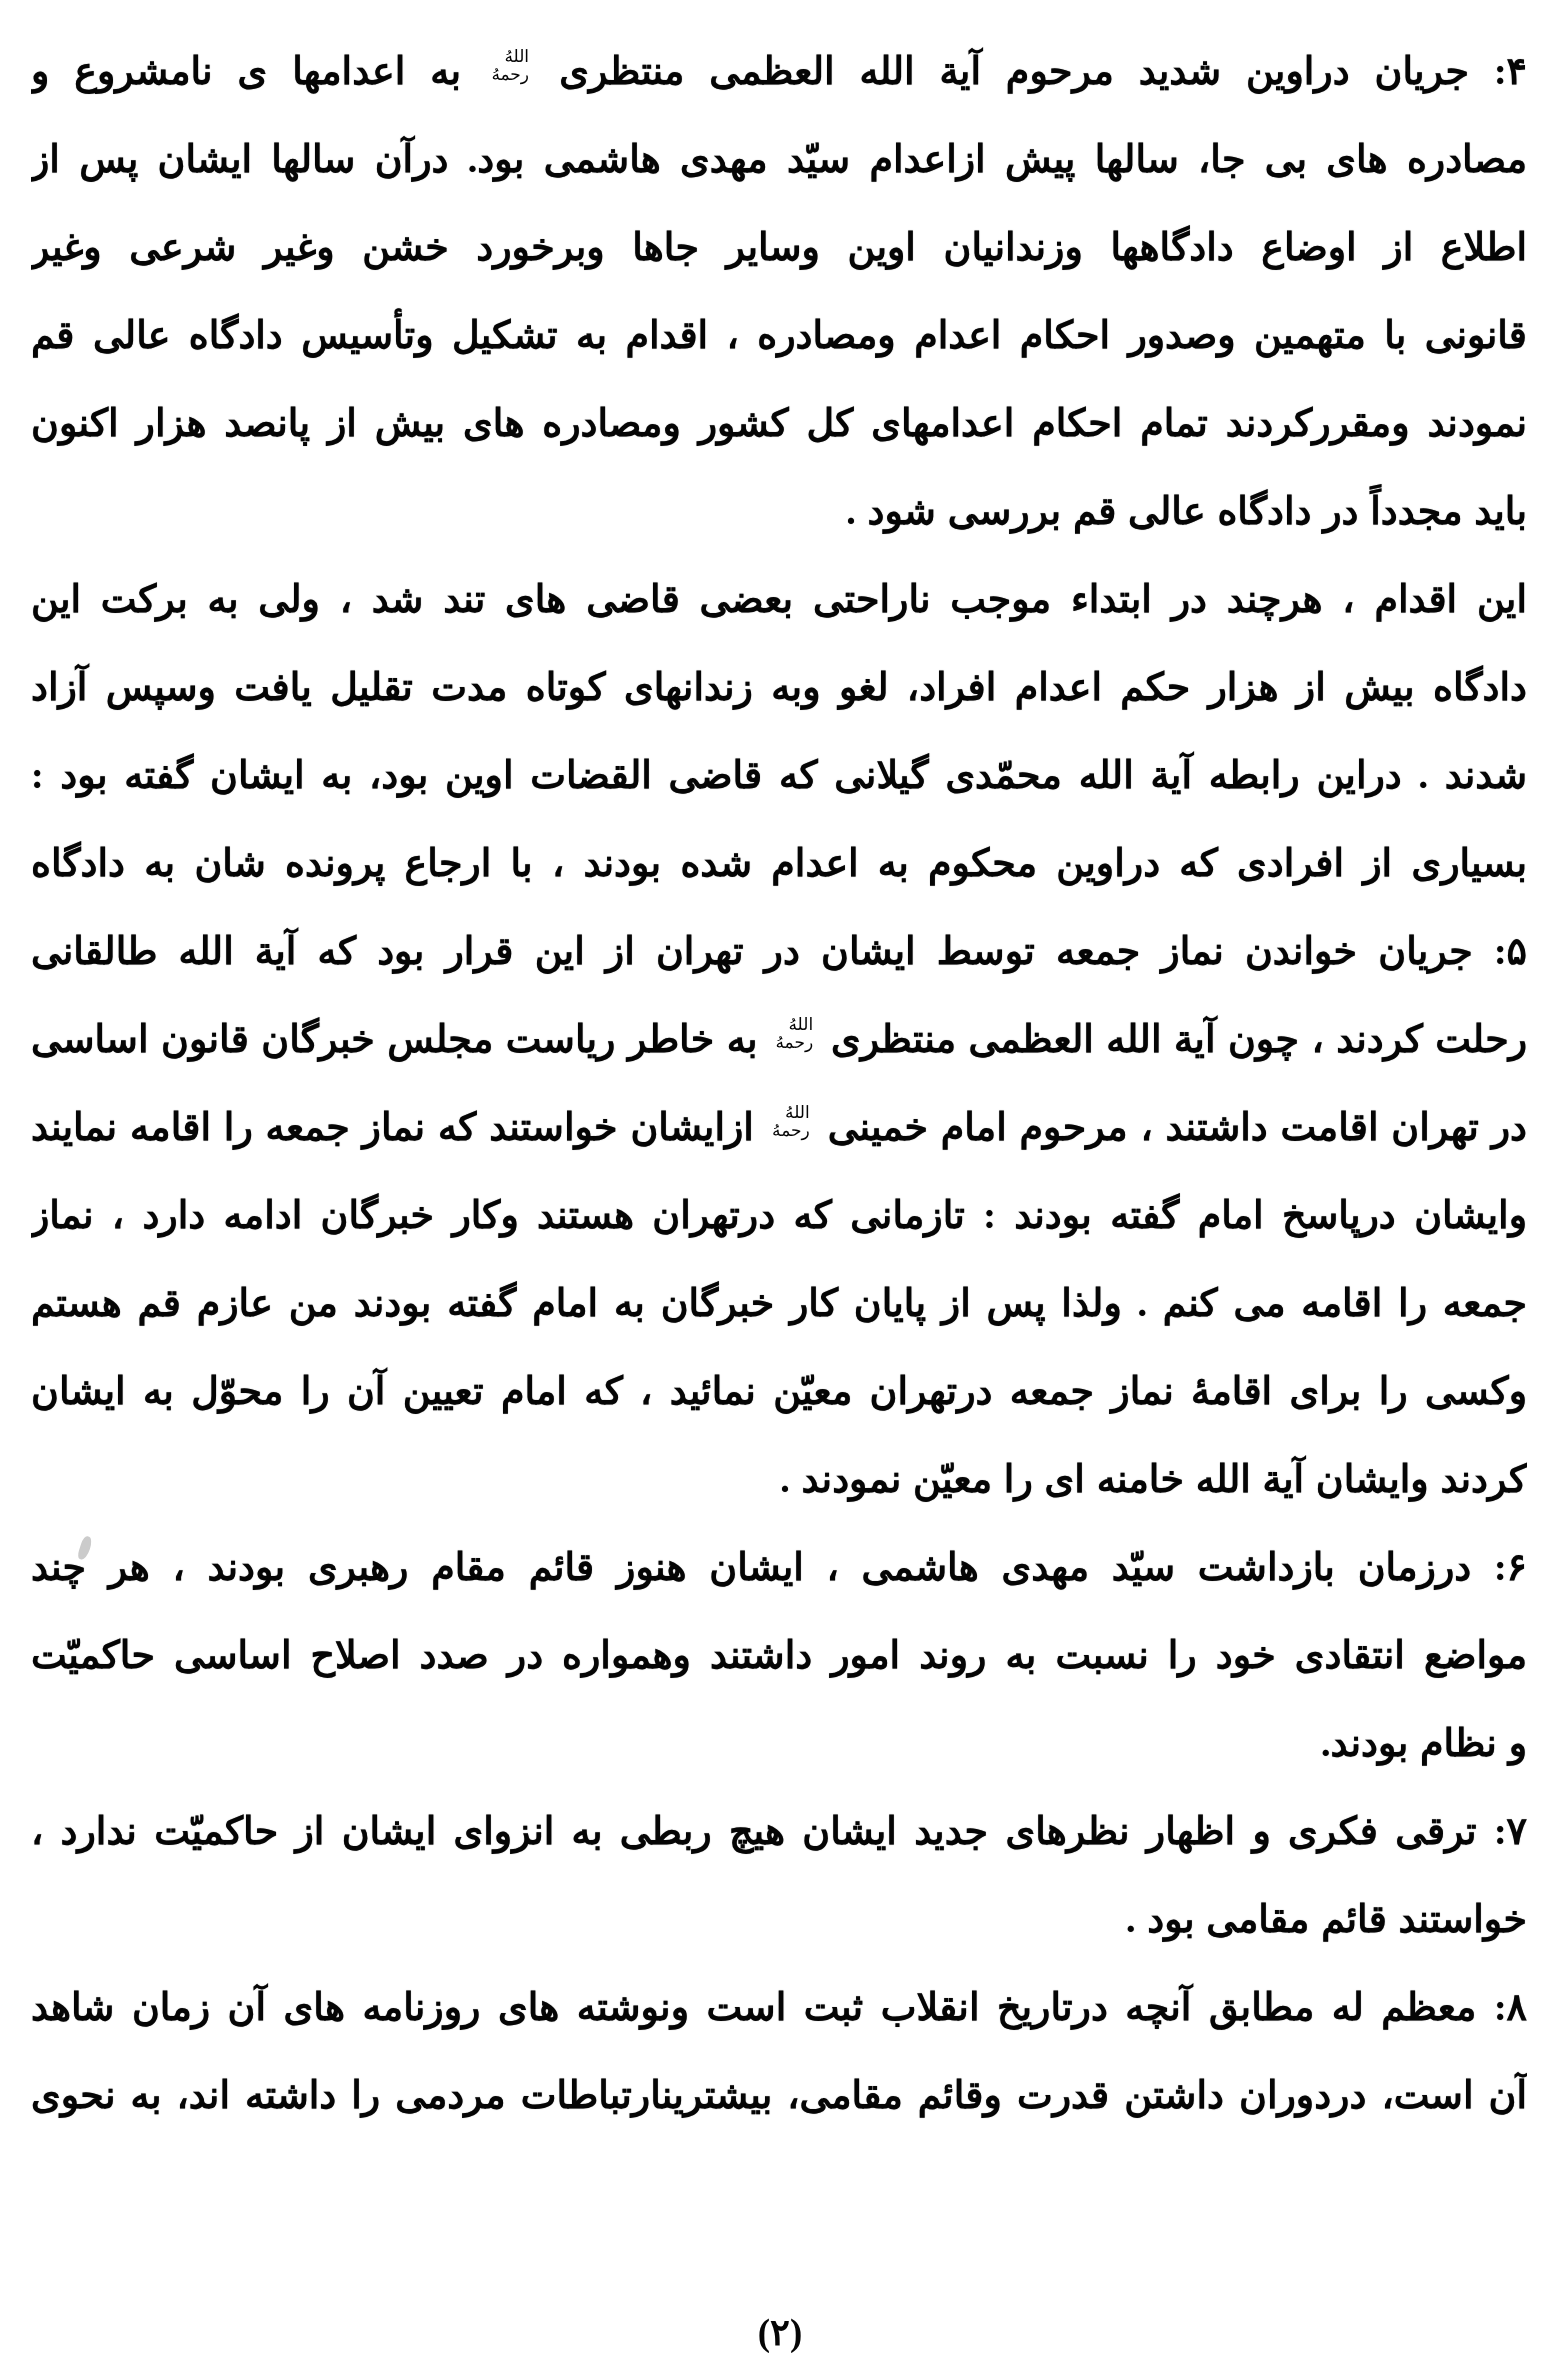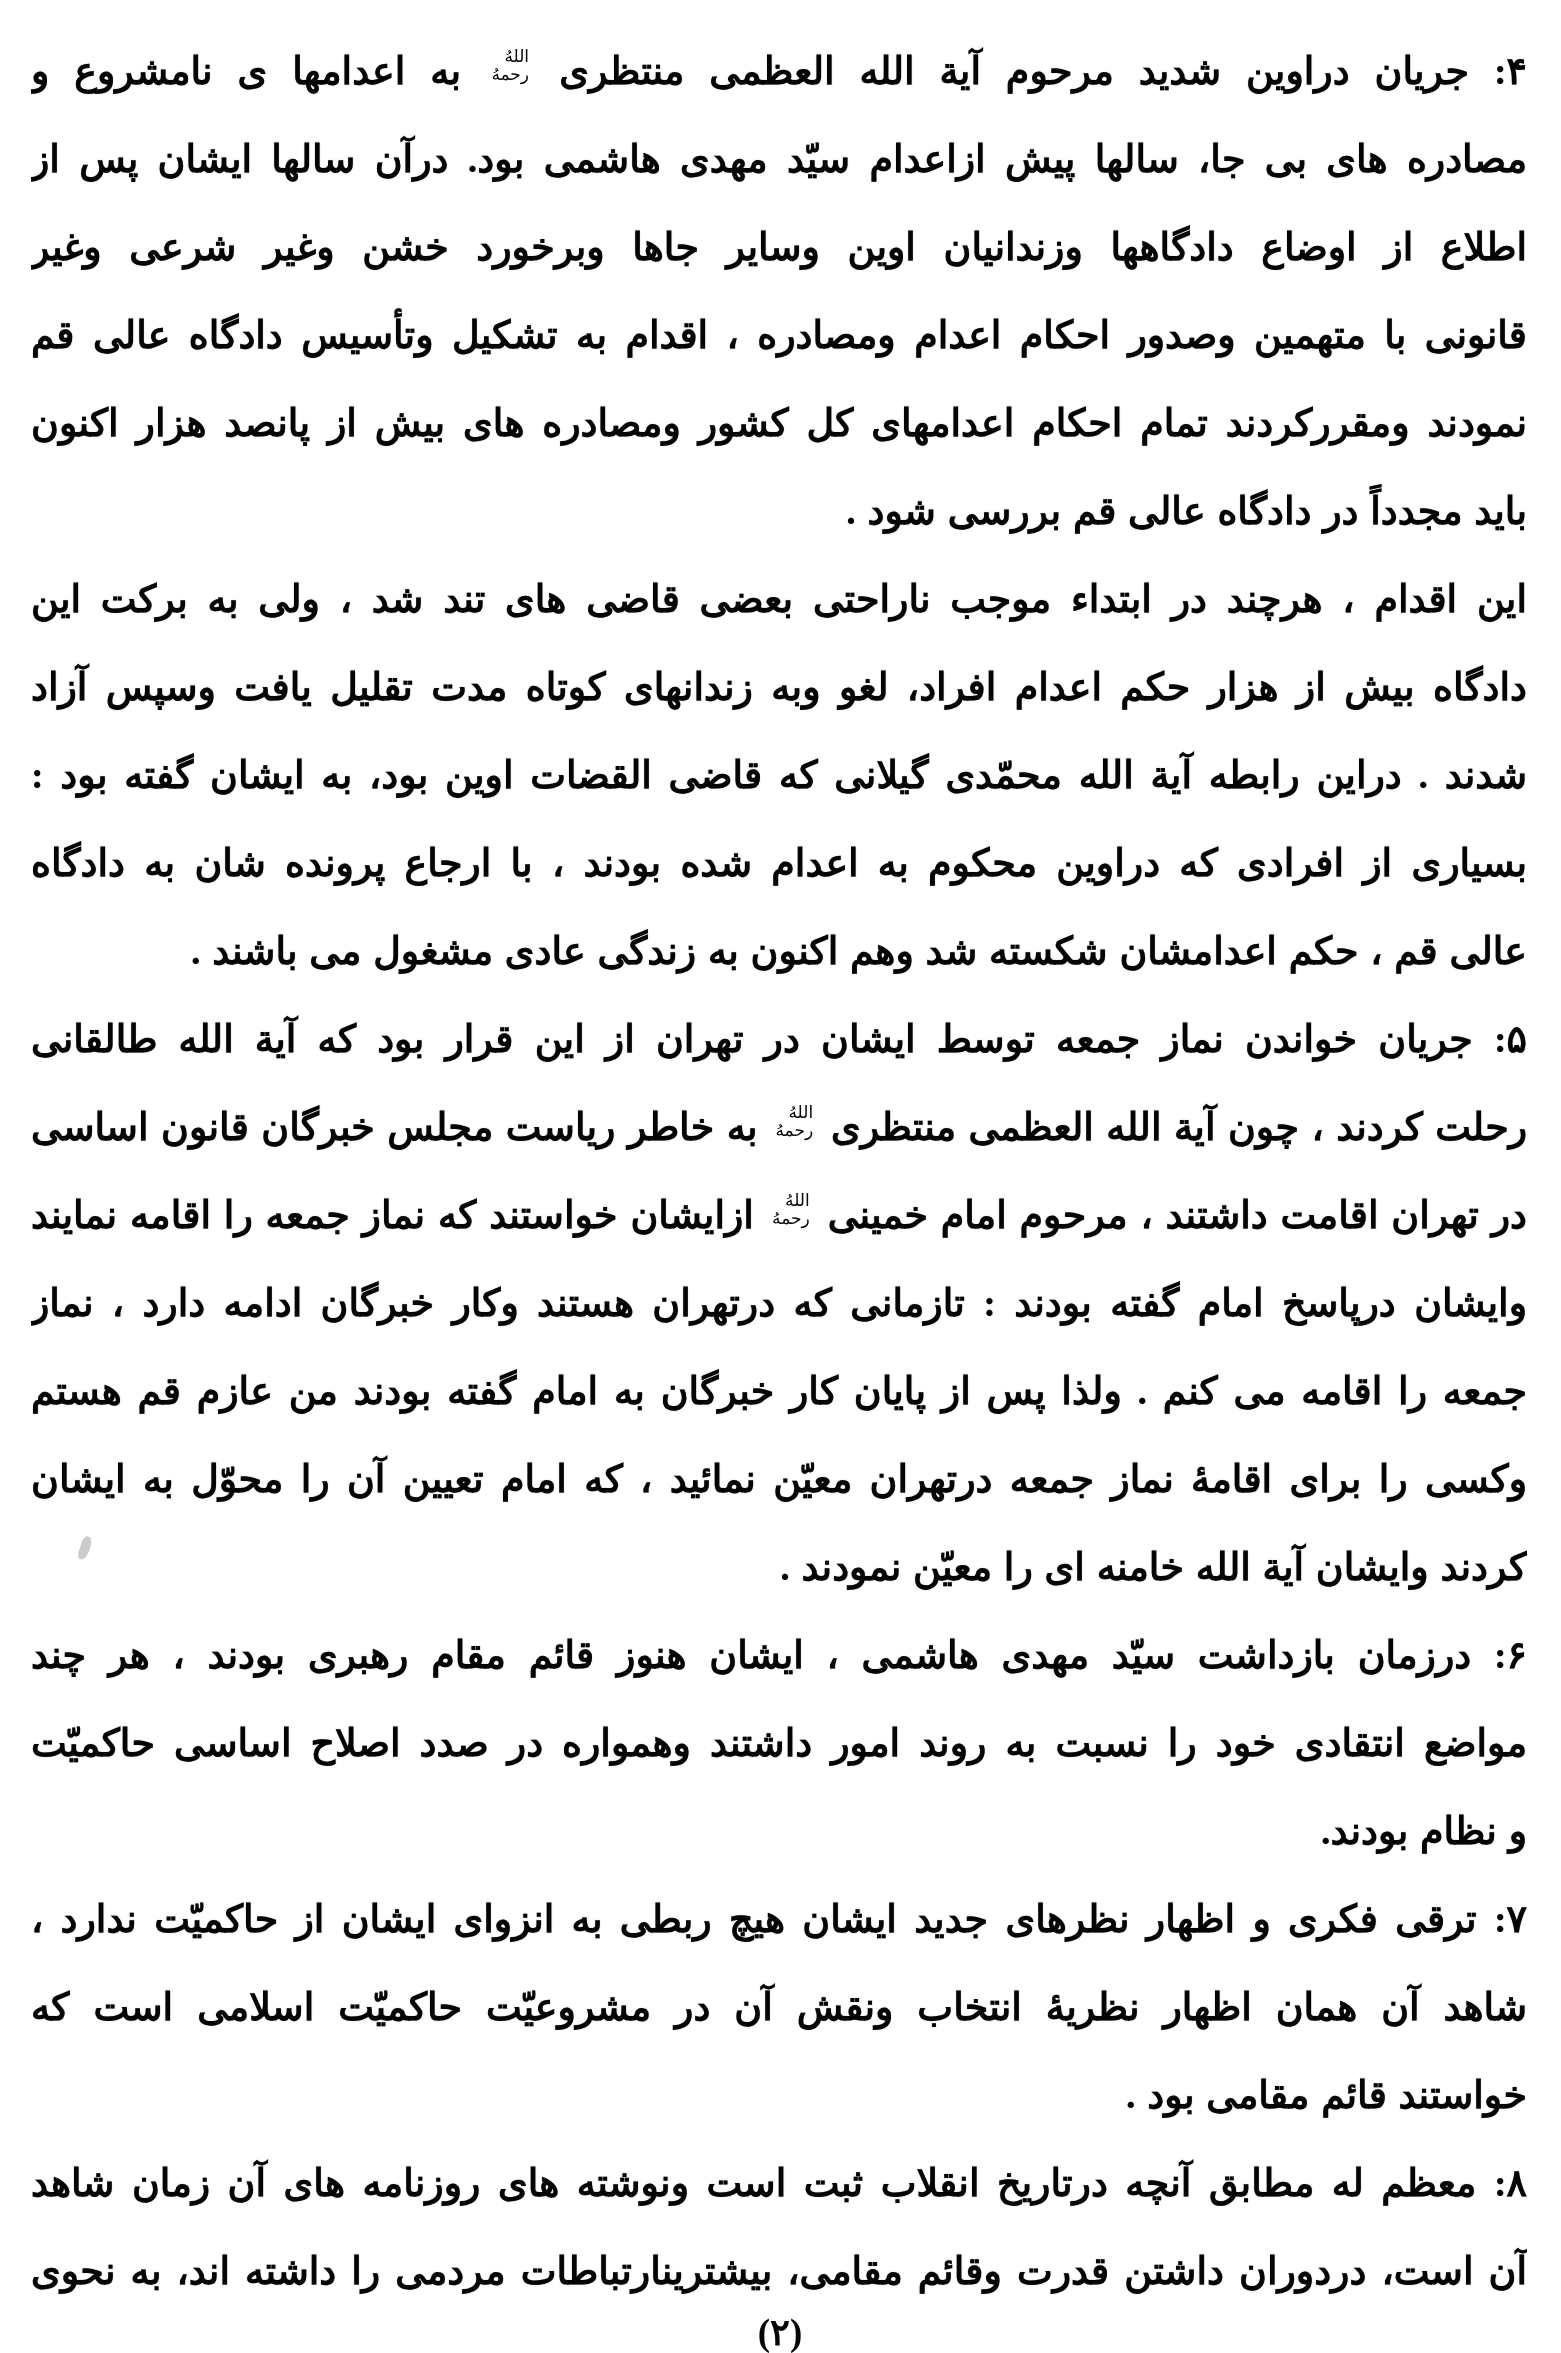--- a/index.html
+++ b/index.html
@@ -82,33 +82,31 @@
       <div class="line"><span>۴: جریان دراوین شدید مرحوم آیة الله العظمی منتظری </span><span class="honorific"><span>اللهُ</span><span>رحمهُ</span></span><span> به اعدامها ی نامشروع و </span></div>
       <div class="line"><span>مصادره های بی جا، سالها پیش ازاعدام سیّد مهدی هاشمی بود. درآن سالها ایشان پس از </span></div>
       <div class="line"><span>اطلاع از اوضاع دادگاهها وزندانیان اوین وسایر جاها وبرخورد خشن وغیر شرعی وغیر </span></div>
       <div class="line"><span>قانونی با متهمین وصدور احکام اعدام ومصادره ، اقدام به تشکیل وتأسیس دادگاه عالی قم </span></div>
       <div class="line"><span>نمودند ومقررکردند تمام احکام اعدامهای کل کشور ومصادره های بیش از پانصد هزار اکنون </span></div>
       <div class="line end"><span>باید مجدداً در دادگاه عالی قم بررسی شود . </span></div>
       <div class="line"><span>این اقدام ، هرچند در ابتداء موجب ناراحتی بعضی قاضی های تند شد ، ولی به برکت این </span></div>
       <div class="line"><span>دادگاه بیش از هزار حکم اعدام افراد، لغو وبه زندانهای کوتاه مدت تقلیل یافت وسپس آزاد </span></div>
       <div class="line"><span>شدند . دراین رابطه آیة الله محمّدی گیلانی که قاضی القضات اوین بود، به ایشان گفته بود : </span></div>
       <div class="line"><span>بسیاری از افرادی که دراوین محکوم به اعدام شده بودند ، با ارجاع پرونده شان به دادگاه </span></div>
-      <div class="line end"><span>عالی قم ، حکم اعدامشان شکسته شد وهم اکنون به زندگی عادی مشغول می باشند . </span></div>
       <div class="line"><span>۵: جریان خواندن نماز جمعه توسط ایشان در تهران از این قرار بود که آیة الله طالقانی </span></div>
       <div class="line"><span>رحلت کردند ، چون آیة الله العظمی منتظری </span><span class="honorific"><span>اللهُ</span><span>رحمهُ</span></span><span> به خاطر ریاست مجلس خبرگان قانون اساسی </span></div>
       <div class="line"><span>در تهران اقامت داشتند ، مرحوم امام خمینی </span><span class="honorific"><span>اللهُ</span><span>رحمهُ</span></span><span> ازایشان خواستند که نماز جمعه را اقامه نمایند </span></div>
       <div class="line"><span>وایشان درپاسخ امام گفته بودند : تازمانی که درتهران هستند وکار خبرگان ادامه دارد ، نماز </span></div>
       <div class="line"><span>جمعه را اقامه می کنم . ولذا پس از پایان کار خبرگان به امام گفته بودند من عازم قم هستم </span></div>
       <div class="line"><span>وکسی را برای اقامهٔ نماز جمعه درتهران معیّن نمائید ، که امام تعیین آن را محوّل به ایشان </span></div>
       <div class="line end"><span>کردند وایشان آیة الله خامنه ای را معیّن نمودند . </span></div>
       <div class="line"><span>۶: درزمان بازداشت سیّد مهدی هاشمی ، ایشان هنوز قائم مقام رهبری بودند ، هر چند </span></div>
       <div class="line"><span>مواضع انتقادی خود را نسبت به روند امور داشتند وهمواره در صدد اصلاح اساسی حاکمیّت </span></div>
       <div class="line end"><span>و نظام بودند. </span></div>
       <div class="line"><span>۷: ترقی فکری و اظهار نظرهای جدید ایشان هیچ ربطی به انزوای ایشان از حاکمیّت ندارد ، </span></div>
-      <div class="line"><span>شاهد آن همان اظهار نظریهٔ انتخاب ونقش آن در مشروعیّت حاکمیّت اسلامی است که </span></div>
       <div class="line end"><span>خواستند قائم مقامی بود . </span></div>
       <div class="line"><span>۸: معظم له مطابق آنچه درتاریخ انقلاب ثبت است ونوشته های روزنامه های آن زمان شاهد </span></div>
       <div class="line"><span>آن است، دردوران داشتن قدرت وقائم مقامی، بیشترینارتباطات مردمی را داشته اند، به نحوی </span></div>
     </div>
   <div class="scan-artifact"></div>
   <div class="page-number">(۲)</div>
 </div>
 
 
 </body></html>

